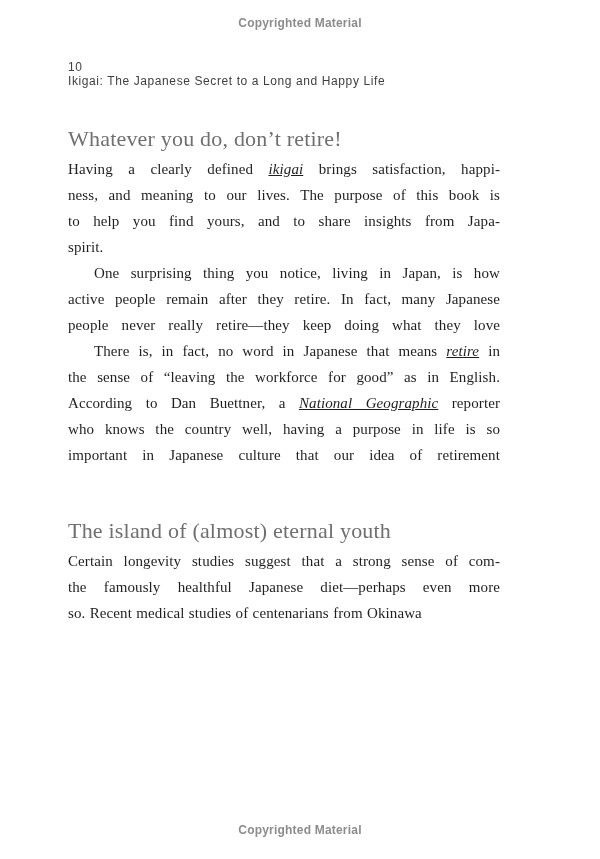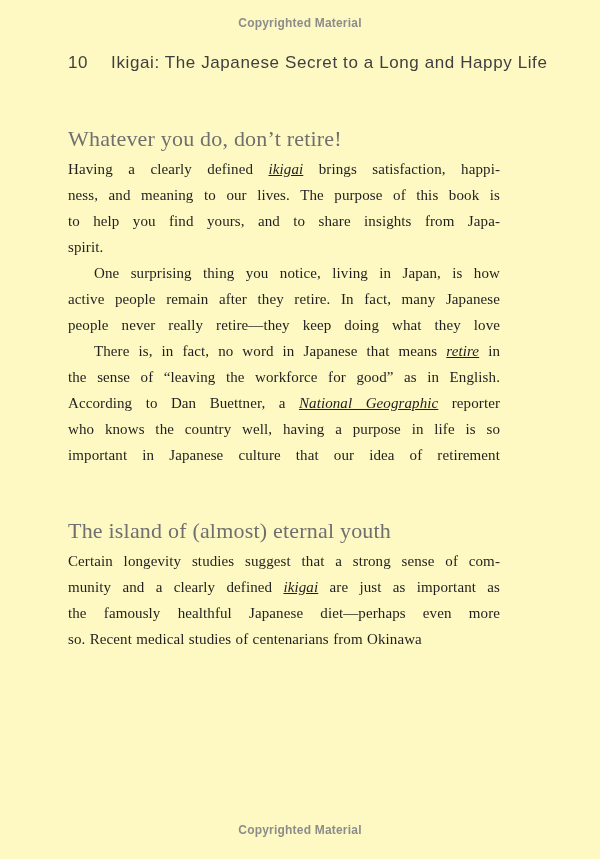--- a/index.html
+++ b/index.html
@@ -1,49 +1,50 @@
 <!DOCTYPE html>
 <html><head>
 <meta charset="utf-8">
 <style>
   * { margin: 0; padding: 0; box-sizing: border-box; }
   html, body { background: #e9e9e9; }
   .page {
     position: relative;
     width: 600px;
     height: 859px;
-    background: #fef9c3;
+    background: #ffffff;
     font-family: "Liberation Serif", serif;
     overflow: hidden;
   }
   .copyright {
     position: absolute;
     left: 0;
     width: 100%;
     text-align: center;
     font-family: "Liberation Sans", sans-serif;
     font-size: 12px;
     font-weight: 700;
     letter-spacing: 0.2px;
     color: #8c8c8c;
   }
   .copyright.top { top: 16px; }
   .copyright.bottom { top: 823px; }
   .running-header {
     position: absolute;
     left: 68px;
-    top: 53px;
+    top: 60px;
     display: flex;
     align-items: baseline;
     font-family: "Liberation Sans", sans-serif;
-    font-size: 17px;
+    font-size: 12px;
     font-weight: 400;
     letter-spacing: 0.6px;
     color: #3f3f3f;
     white-space: nowrap;
+    flex-direction: column;
   }
   .running-header .page-num { margin-right: 23px; }
   .content {
     position: absolute;
     left: 68px;
     top: 122px;
     width: 432px;
     color: #1f1f1f;
   }
   .section-heading {
@@ -101,21 +102,20 @@
           <div class="line"><span>the sense of “leaving the workforce for good” as in English.</span></div>
           <div class="line"><span>According to Dan Buettner, a </span><em>National Geographic</em><span> reporter</span></div>
           <div class="line"><span>who knows the country well, having a purpose in life is so</span></div>
           <div class="line"><span>important in Japanese culture that our idea of retirement</span></div>
         </div>
       </div>
       <div class="section">
         <div class="section-heading">The island of (almost) eternal youth</div>
         <div class="paragraph">
           <div class="line"><span>Certain longevity studies suggest that a strong sense of com-</span></div>
-          <div class="line"><span>munity and a clearly defined </span><em>ikigai</em><span> are just as important as</span></div>
           <div class="line"><span>the famously healthful Japanese diet—perhaps even more</span></div>
           <div class="line last"><span>so. Recent medical studies of centenarians from Okinawa</span></div>
         </div>
       </div>
     </div>
 
   <div class="copyright bottom">Copyrighted Material</div>
 </div>
 
 </body></html>

